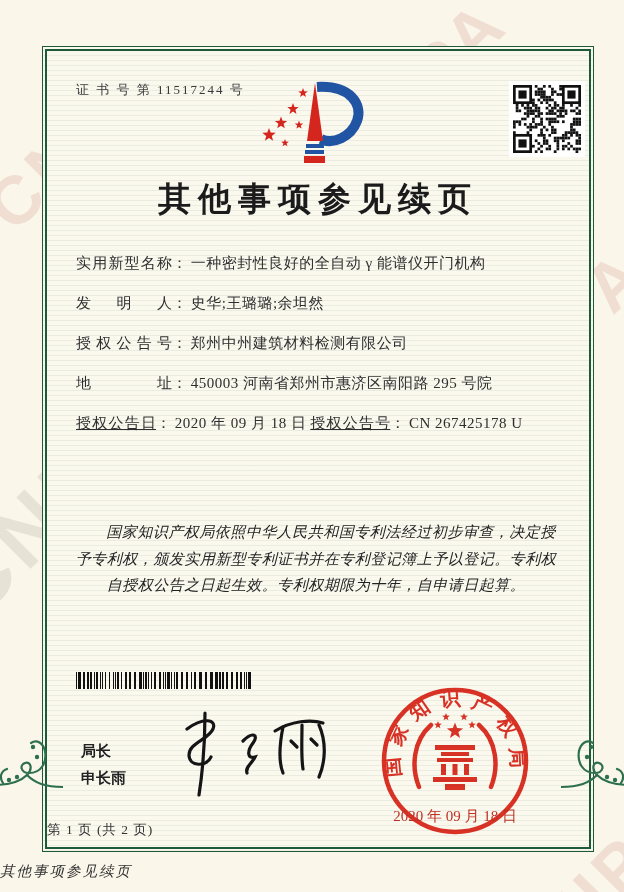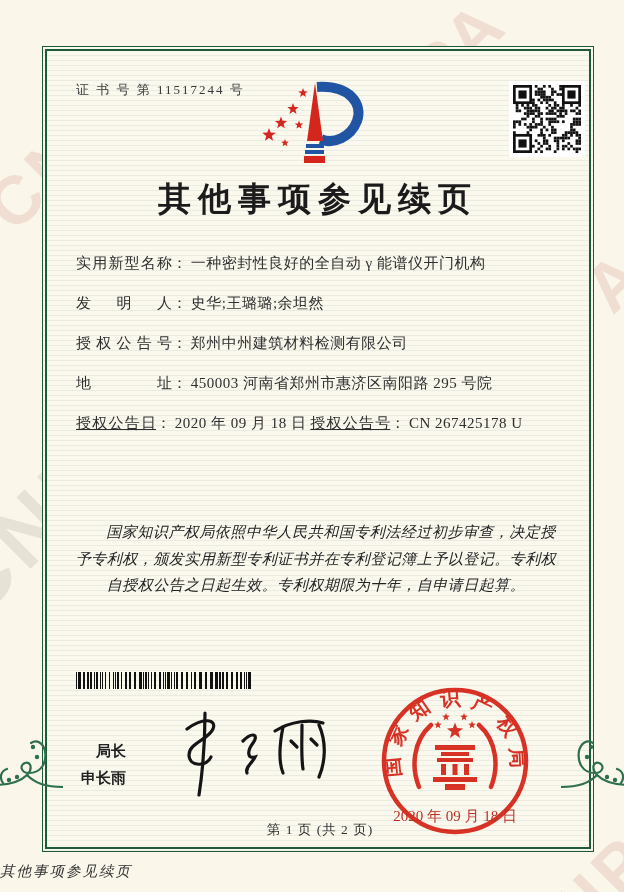--- a/index.html
+++ b/index.html
@@ -26,24 +26,24 @@
   .lbl{display:inline-block;width:96px;text-align:justify;text-align-last:justify;vertical-align:top;}
   .lbl.g{width:80px;text-decoration:underline;}
   .colon{display:inline-block;}
   .val{letter-spacing:0.5px;}
   .g2{}
   .paras{position:absolute;left:26px;top:472px;width:494px;font-style:italic;font-size:15px;
          line-height:26.5px;color:#222;}
   .paras p{margin:0;text-indent:2em;letter-spacing:0.5px;text-align:center;}
   .barcode{position:absolute;left:33px;top:625px;}
   .signer{position:absolute;left:38px;top:690px;font-family:"Liberation Sans","DejaVu Sans",sans-serif;
-          font-size:15px;line-height:27px;font-weight:600;color:#222;text-align:right;}
+          font-size:15px;line-height:27px;font-weight:600;color:#222;}
   .signature{position:absolute;left:116px;top:660px;}
   .seal{position:absolute;left:330px;top:636px;mix-blend-mode:multiply;z-index:3;}
-  .page-no{position:absolute;left:4px;right:0;top:774px;text-align:center;font-size:13.5px;
+  .page-no{position:absolute;left:4px;right:0;top:774px;text-align:left;font-size:13.5px;
            letter-spacing:1px;color:#333;}
   .flourish{position:absolute;z-index:2;}
   .flourish.bl{left:-7px;top:733px;}
   .flourish.br{right:-7px;top:733px;transform:scaleX(-1);}
   .footer-note{position:absolute;left:0;right:0;top:862px;text-align:left;font-style:italic;
                font-size:14.5px;letter-spacing:2px;color:#333;z-index:1;}
 </style>
 </head>
 <body>
 

